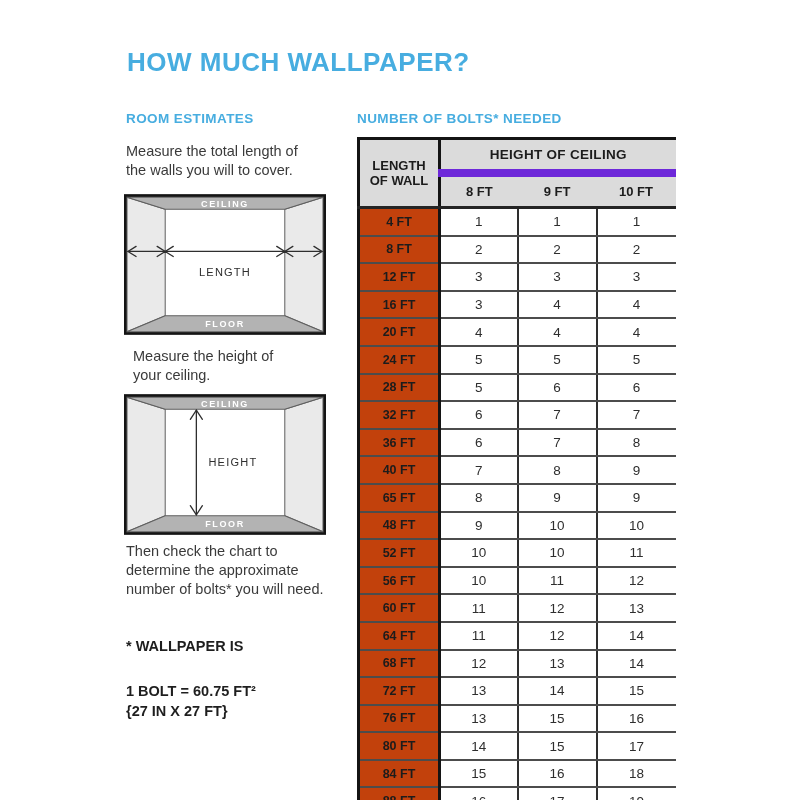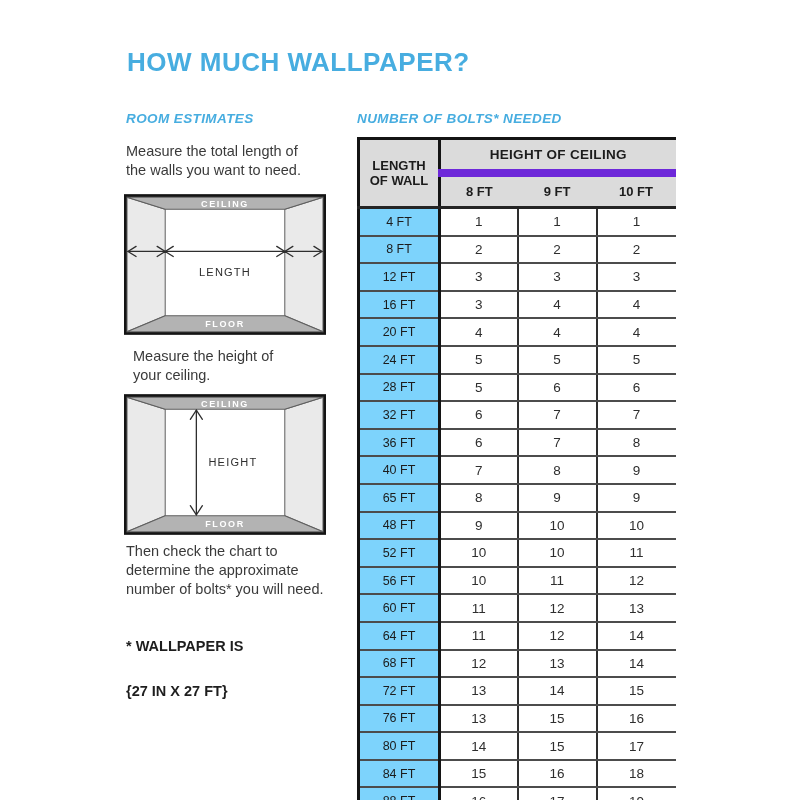--- a/index.html
+++ b/index.html
@@ -15,21 +15,20 @@
   
   .page-title{
     left:127px;top:28px;
     font-size:26px;font-weight:bold;letter-spacing:.5px;
     color:#47ade0;
     margin-top:19px;
   }
   .section-heading{
     font-size:13.5px;font-weight:bold;letter-spacing:.4px;
     color:#47ade0;
-    font-style:italic;
   }
   .room-heading{left:126px;top:111px;}
   .bolts-heading{left:357px;top:111px;width:317px;}
 
   
   .body-text{
     font-size:14.5px;line-height:19px;color:#3a3a3a;
   }
   .para-length{left:126px;top:142px;}
   .para-height{left:133px;top:347px;}
@@ -83,42 +82,42 @@
     background:#dbdbdb;height:29px;
     border-bottom:8px solid #6d28d9;
     font-size:13.5px;font-weight:bold;color:#1c1c1c;letter-spacing:.3px;
   }
   .sub-header th{
     background:#dbdbdb;height:29px;
     border-bottom:3px solid #242424;
     font-size:13px;font-weight:bold;color:#1c1c1c;
   }
   table.bolts tbody th{
-    background:#7dd3fc;height:25.6px;
+    background:#c2410c;height:25.6px;
     border-right:3px solid #141414;
     border-bottom:2px solid #4c4c4c;
-    font-size:12.5px;font-weight:normal;color:#1c1c1c;
+    font-size:12.5px;font-weight:bold;color:#1c1c1c;
   }
   table.bolts tbody td{
     background:#ffffff;height:25.6px;
     border-bottom:2px solid #4c4c4c;
     border-right:2px solid #2e2e2e;
     font-size:13.5px;color:#2e2e2e;
   }
   table.bolts tbody td:last-child{border-right:none;}
 </style>
 </head>
 <body>
 
 <div class="abs page-title">HOW MUCH WALLPAPER?</div>
 
 <div class="abs section-heading room-heading">ROOM ESTIMATES</div>
 
 <div class="abs body-text pre para-length">Measure the total length of
-the walls you want to need.</div>
+the walls you will to cover.</div>
 
 <svg class="abs diagram diagram-length" width="202" height="141" viewBox="0 0 201 140">
   <rect x="1.5" y="1.5" width="198" height="137" fill="#ffffff" stroke="#141414" stroke-width="3"></rect>
   <polygon class="seam" points="3,3 41,15 41,121 3,137" fill="#eaeaea"></polygon>
   <polygon class="seam" points="198,3 160,15 160,121 198,137" fill="#eaeaea"></polygon>
   <polygon class="seam" points="3,3 198,3 160,15 41,15" fill="#b3b3b3"></polygon>
   <polygon class="seam" points="3,137 198,137 160,121 41,121" fill="#b3b3b3"></polygon>
   <text class="wall-label" x="100.5" y="12.5" text-anchor="middle">CEILING</text>
   <text class="wall-label" x="100.5" y="132.5" text-anchor="middle">FLOOR</text>
   <g>
@@ -152,20 +151,21 @@
 
 <div class="abs body-text pre para-chart">Then check the chart to
 determine the approximate
 number of bolts* you will need.</div>
 
 <div class="abs note-bold footnote">
   <div>* WALLPAPER IS</div>
 </div>
 
 <div class="abs note-bold bolt-info">
+  <div>1 BOLT = 60.75 FT²</div>
   <div>{27 IN X 27 FT}</div>
 </div>
 
 <div class="abs section-heading bolts-heading">NUMBER OF BOLTS* NEEDED</div>
 
 <div class="abs bolts-table-wrap">
   <table class="bolts">
     <colgroup>
         <col class="c0">
         <col class="c1">

